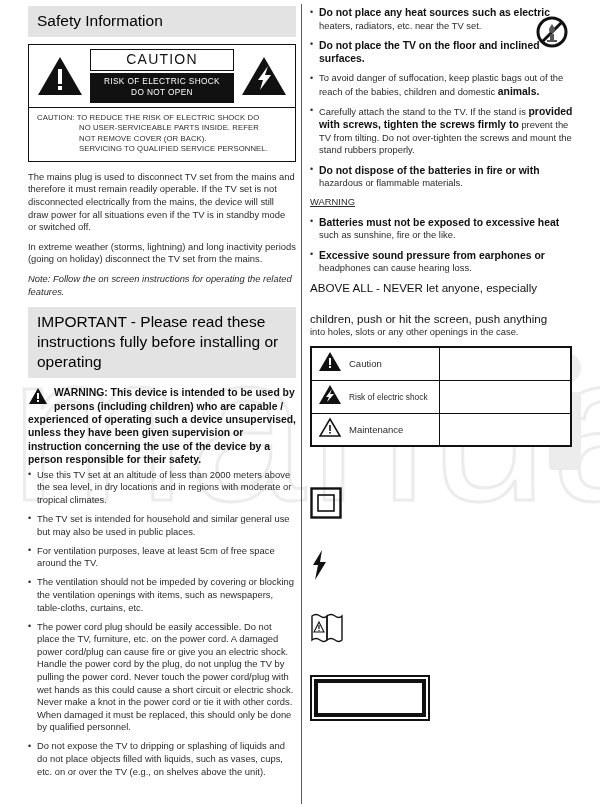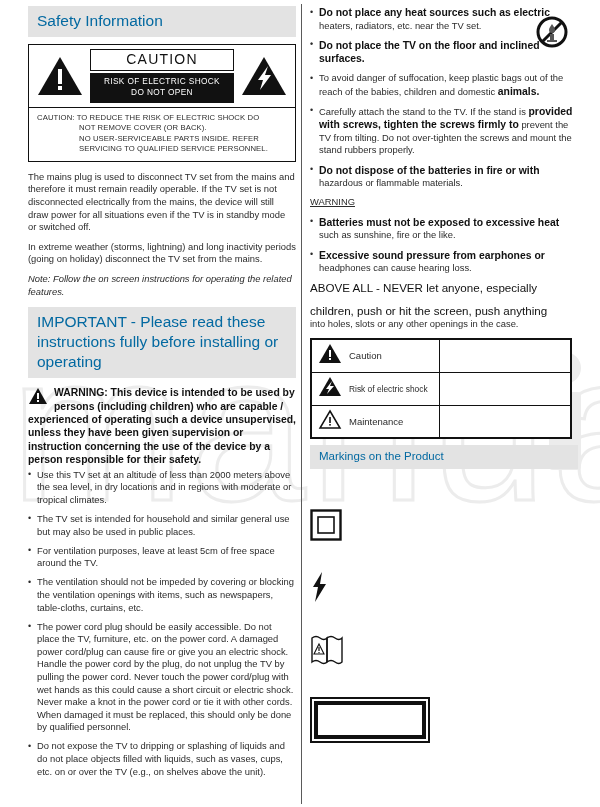--- a/index.html
+++ b/index.html
@@ -34,21 +34,21 @@
     width:1px; height:800px; background:#5a5a5a;
   }
 
   
   .bar {
     background:#e3e3e3;
     font-size:15.5px;
     line-height:20px;
     padding:5px 9px 6px 9px;
     font-weight:400;
-    color:#0369a1;
+    color:#000000;
   }
   .bar.small { font-size:11.5px; line-height:15px; padding:4px 9px 5px 9px; }
 
   
   p { margin:0 0 7px 0; font-size:9.4px; line-height:12.6px; color:#2b2b2b; }
   .ital { font-style:italic; }
   .b { font-weight:bold; color:#111; }
   .bigger { font-size:10.4px; line-height:13.4px; }
   .xbig { font-size:11.6px; line-height:14.6px; color:#111; }
 
@@ -177,22 +177,22 @@
         </div>
         <div class="tri-cell">
           <svg width="46" height="42" viewBox="0 0 46 42">
             <polygon points="23,2 45,40 1,40" fill="#111"></polygon>
             <polygon points="27,11 17,25 22,25 19,35 30,20 24,20" fill="#fff"></polygon>
           </svg>
         </div>
       </div>
       <div class="caution-foot">
         <span>CAUTION: TO REDUCE THE RISK OF ELECTRIC SHOCK DO</span>
+        <span class="ind">NO USER-SERVICEABLE PARTS INSIDE. REFER</span>
         <span class="ind">NOT REMOVE COVER (OR BACK).</span>
-        <span class="ind">NO USER-SERVICEABLE PARTS INSIDE. REFER</span>
         <span class="ind">SERVICING TO QUALIFIED SERVICE PERSONNEL.</span>
       </div>
     </div>
 
     <p>The mains plug is used to disconnect TV set from the mains and therefore it must remain readily operable. If the TV set is not disconnected electrically from the mains, the device will still draw power for all situations even if the TV is in standby mode or switched off.</p>
     <p>In extreme weather (storms, lightning) and long inactivity periods (going on holiday) disconnect the TV set from the mains.</p>
     <p class="ital">Note: Follow the on screen instructions for operating the related features.</p>
 
     <div class="bar" style="margin-top:9px;">IMPORTANT - Please read these instructions fully before installing or operating</div>
 
@@ -258,21 +258,21 @@
       <li>
         <span class="b bigger">Batteries must not be exposed to excessive heat</span>
         <span>such as sunshine, fire or the like.</span>
       </li>
       <li>
         <span class="b bigger">Excessive sound pressure from earphones or</span>
         <span>headphones can cause hearing loss.</span>
       </li>
     </ul>
 
-    <p class="xbig" style="margin-bottom:8px;">ABOVE ALL - NEVER let anyone, especially</p>
+    <p class="xbig" style="margin-bottom:16px;">ABOVE ALL - NEVER let anyone, especially</p>
     <p class="xbig" style="margin-bottom:0;">children, push or hit the screen, push anything</p>
     <p>into holes, slots or any other openings in the case.</p>
 
     <table class="mtable">
       <tbody>
           <tr>
         <td class="icell">
           <span class="mrow">
             <span>
               <svg width="24" height="21" viewBox="0 0 24 21">
@@ -311,21 +311,20 @@
               </svg>
             </span>
             <span class="mlabel">Maintenance</span>
           </span>
         </td>
         <td></td>
       </tr>
     </tbody>
       </table>
 
-    <div class="bar small">Markings on the Product</div>
 
     <div class="symbols">
       <div class="sym">
         <svg width="32" height="32" viewBox="0 0 32 32">
           <rect x="1.5" y="1.5" width="29" height="29" fill="none" stroke="#111" stroke-width="2.4"></rect>
           <rect x="8" y="8" width="16" height="16" fill="none" stroke="#111" stroke-width="1.6"></rect>
         </svg>
       </div>
 
       <div class="sym">

